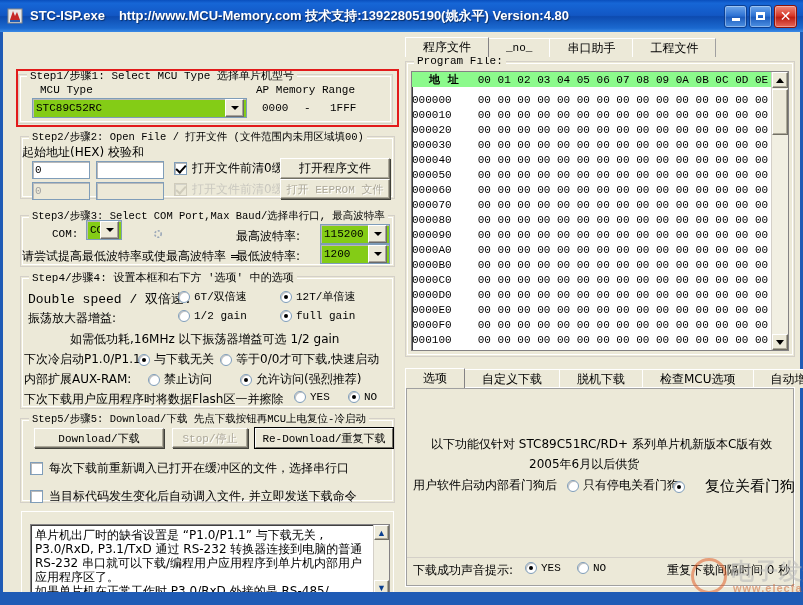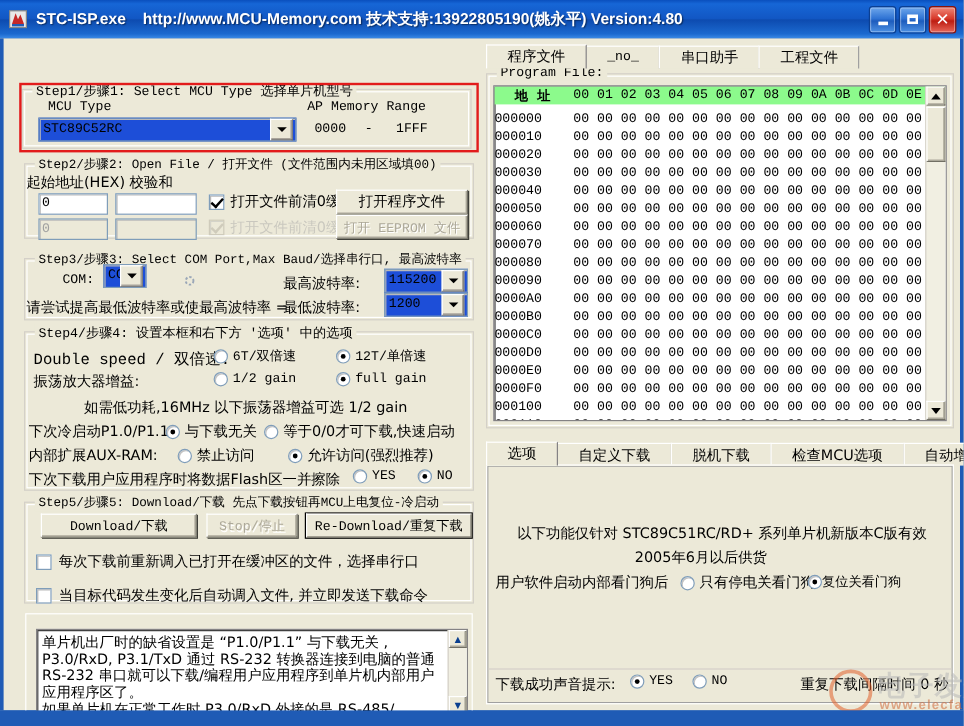--- a/index.html
+++ b/index.html
@@ -76,21 +76,21 @@
   .inp{
     border:1px solid #7f9db9;border-top-color:#7f9db9;background:#fff;
     box-sizing:border-box;height:18px;line-height:16px;padding:0 2px;
     font-family:"Liberation Mono","DejaVu Sans Mono",monospace;font-size:11px;color:#000;
     box-shadow:inset 1px 1px 0 #b9b9b9;
   }
   .inp.dis{background:#ece9d8;color:#a0a0a0;}
 
   
   .combo{
-    position:absolute;border:1px solid #7f9db9;background:#1d4ed8;box-sizing:border-box;
+    position:absolute;border:1px solid #7f9db9;background:#84cc16;box-sizing:border-box;
     height:20px;display:flex;align-items:center;
     font-family:"Liberation Mono","DejaVu Sans Mono",monospace;font-size:11px;
     box-shadow:inset 1px 1px 0 #b9b9b9;
   }
   .combo .val{padding-left:3px;flex:1;white-space:nowrap;overflow:hidden}
   .combo .arw{
     width:17px;height:16px;margin-right:2px;flex:0 0 auto;
     background:#ece9d8;border:1px solid #fff;border-right-color:#6b6b6b;border-bottom-color:#6b6b6b;
     box-shadow:inset -1px -1px 0 #a9a49a;
     display:flex;align-items:center;justify-content:center;
@@ -522,21 +522,21 @@
       <div class="panel" style="left:4px;top:355px;width:390px;height:200px;"></div>
       <div class="cn" style="position:absolute;left:30px;top:404px;font-size:12px">以下功能仅针对 STC89C51RC/RD+ 系列单片机新版本C版有效</div>
       <div class="cn" style="position:absolute;left:128px;top:424px;font-size:12px">2005年6月以后供货</div>
       <div class="cn" style="position:absolute;left:12px;top:445px;font-size:12px">用户软件启动内部看门狗后</div>
       <div class="row" style="position:absolute;left:166px;top:445px">
         <span class="rd"></span>
         <span class="cn lbl" style="margin-left:4px;font-size:12px">只有停电关看门狗</span>
       </div>
       <div class="row" style="position:absolute;left:272px;top:445px">
         <span class="rd on"></span>
-        <span class="cn lbl" style="margin-left:0;font-size:11px">复位关看门狗</span>
+        <span class="cn lbl" style="margin-left:20px;font-size:15px">复位关看门狗</span>
       </div>
 
       <div class="sep" style="left:6px;top:525px;width:386px;background:#d4d0c8"></div>
       <div class="cn" style="position:absolute;left:12px;top:530px;font-size:12px">下载成功声音提示:</div>
       <div class="row" style="position:absolute;left:124px;top:530px">
         <span class="rd on"></span>
         <span class="mono lbl" style="margin-left:4px;font-size:11px">YES</span>
       </div>
       <div class="row" style="position:absolute;left:176px;top:530px">
         <span class="rd"></span>

